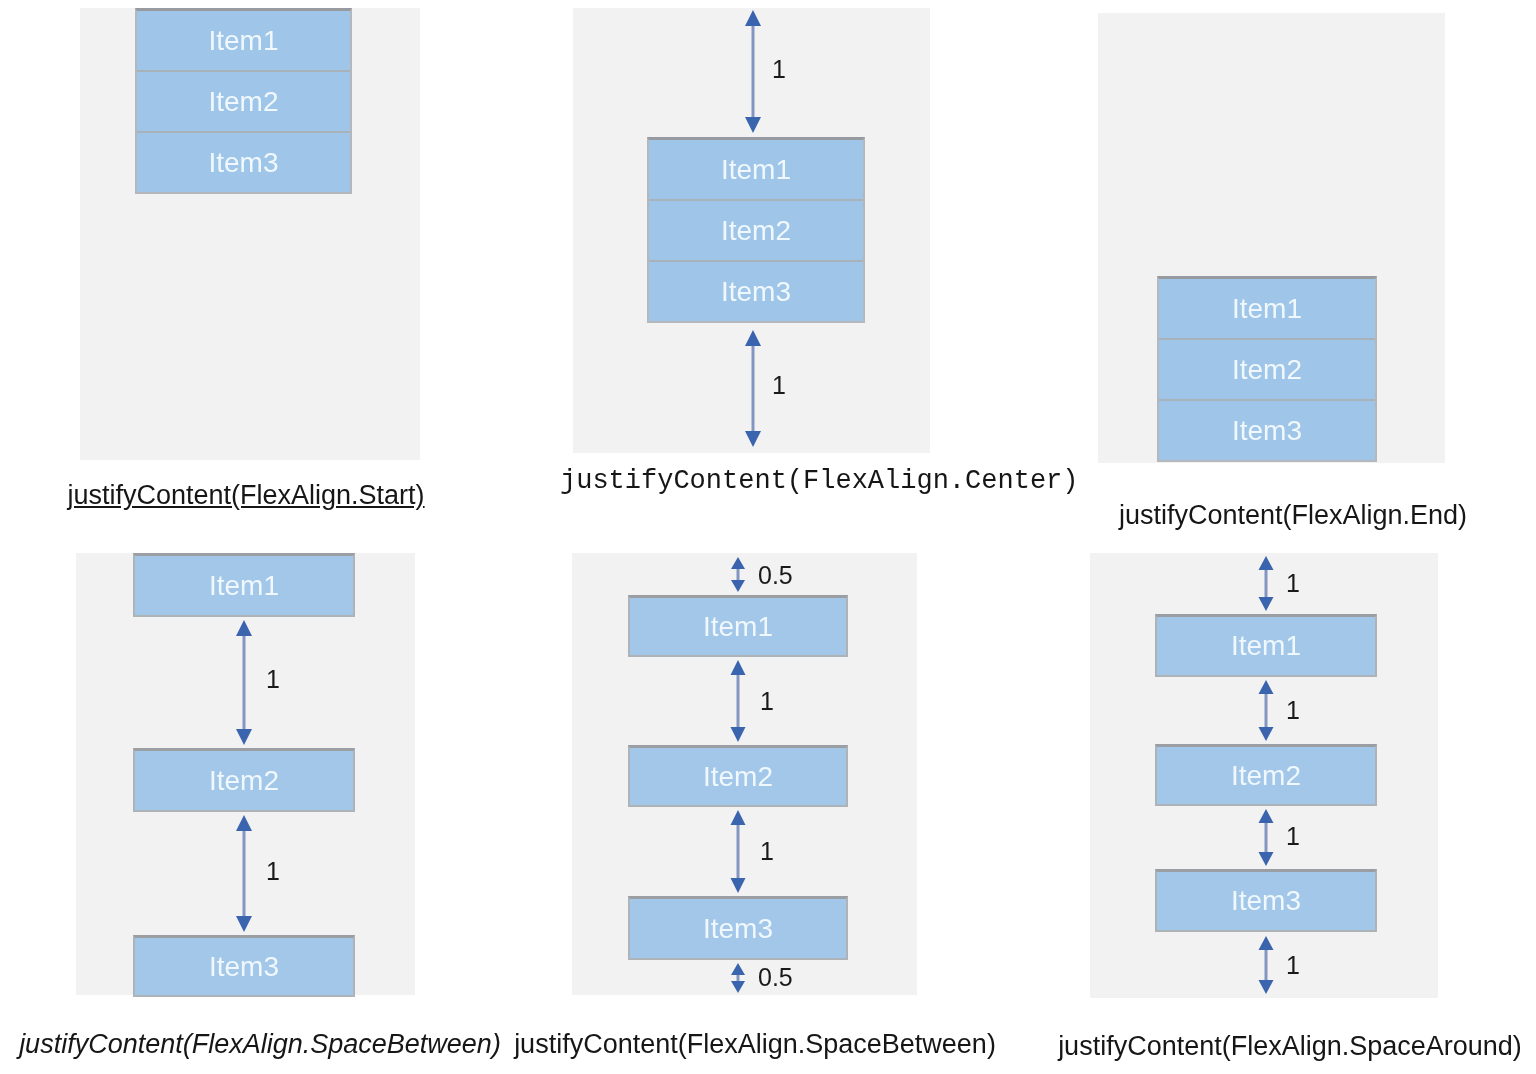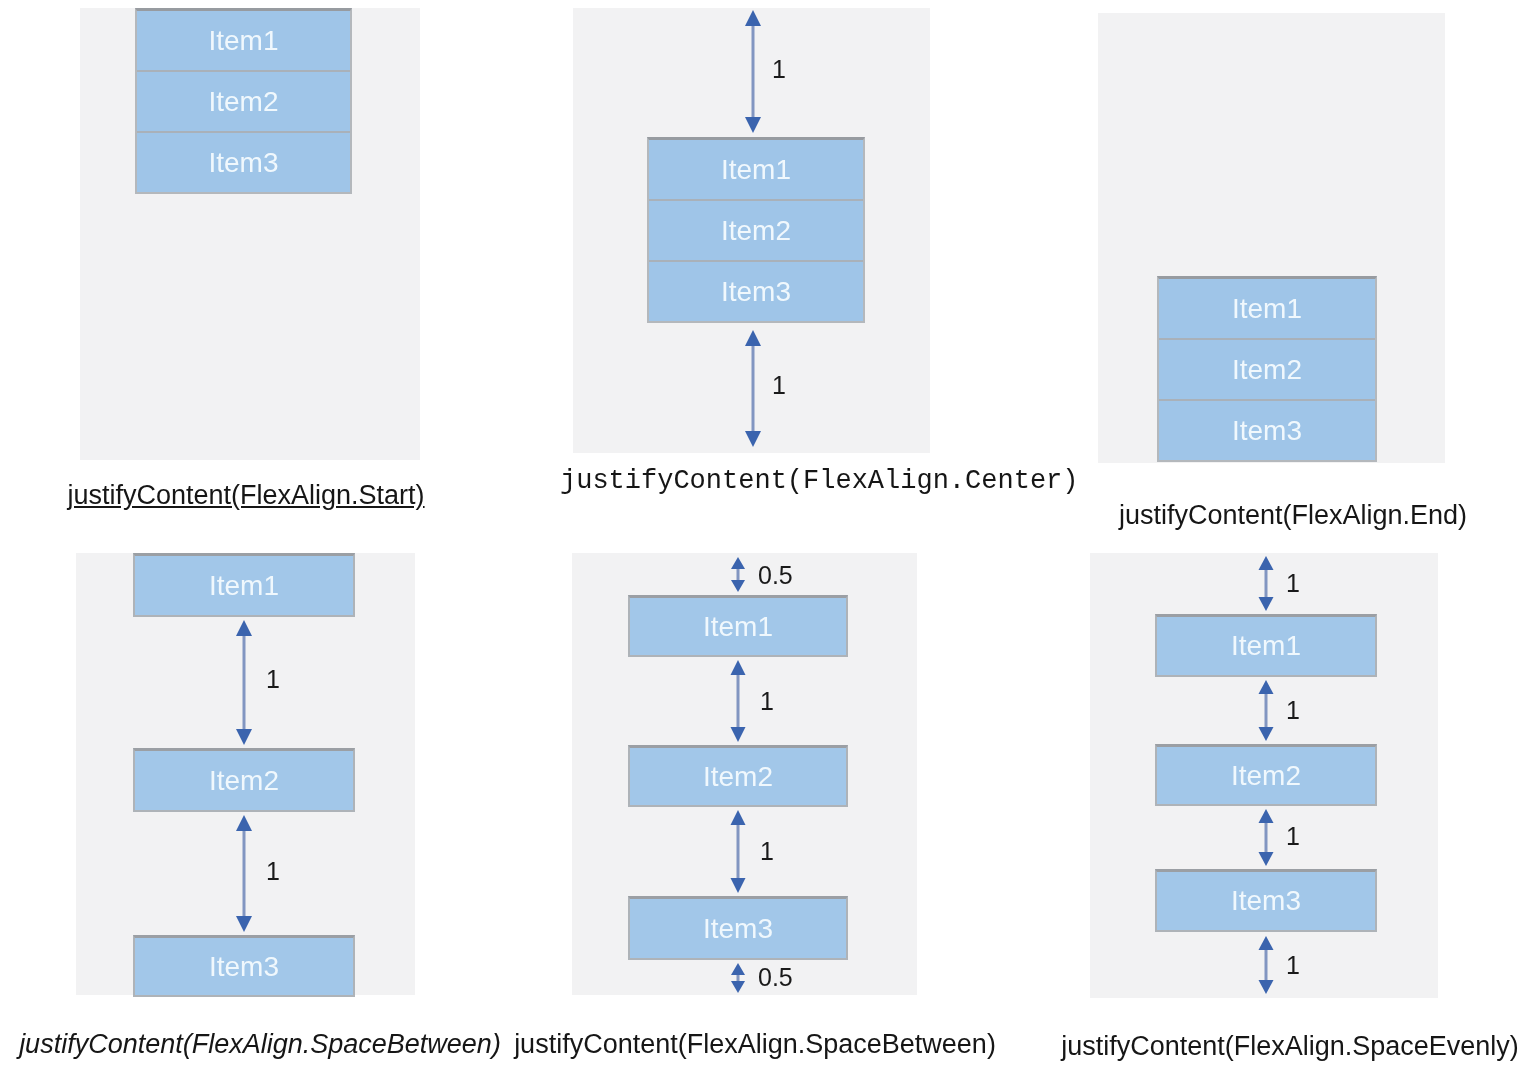--- a/index.html
+++ b/index.html
@@ -181,16 +181,16 @@
       <polygon points="13,57 5.5,43 20.5,43"></polygon>
     </svg>
     <div class="gaplabel" style="left:1286px;top:823px;">1</div>
     <div class="box" style="left:1155px;top:869px;width:222px;height:63px;">Item3</div>
     <svg class="arrow" style="left:1253px;top:936px;" width="26" height="58" viewBox="0 0 26 58">
       <line x1="13" y1="5" x2="13" y2="53"></line>
       <polygon points="13,0 5.5,14 20.5,14"></polygon>
       <polygon points="13,58 5.5,44 20.5,44"></polygon>
     </svg>
     <div class="gaplabel" style="left:1286px;top:952px;">1</div>
-    <div class="caption" style="left:1046px;top:1031px;width:488px;">justifyContent(FlexAlign.SpaceEvenly)</div>
+    <div class="caption" style="left:1046px;top:1031px;width:488px;">justifyContent(FlexAlign.SpaceAround)</div>
   </div>
 
 </div>
 
 </body></html>

